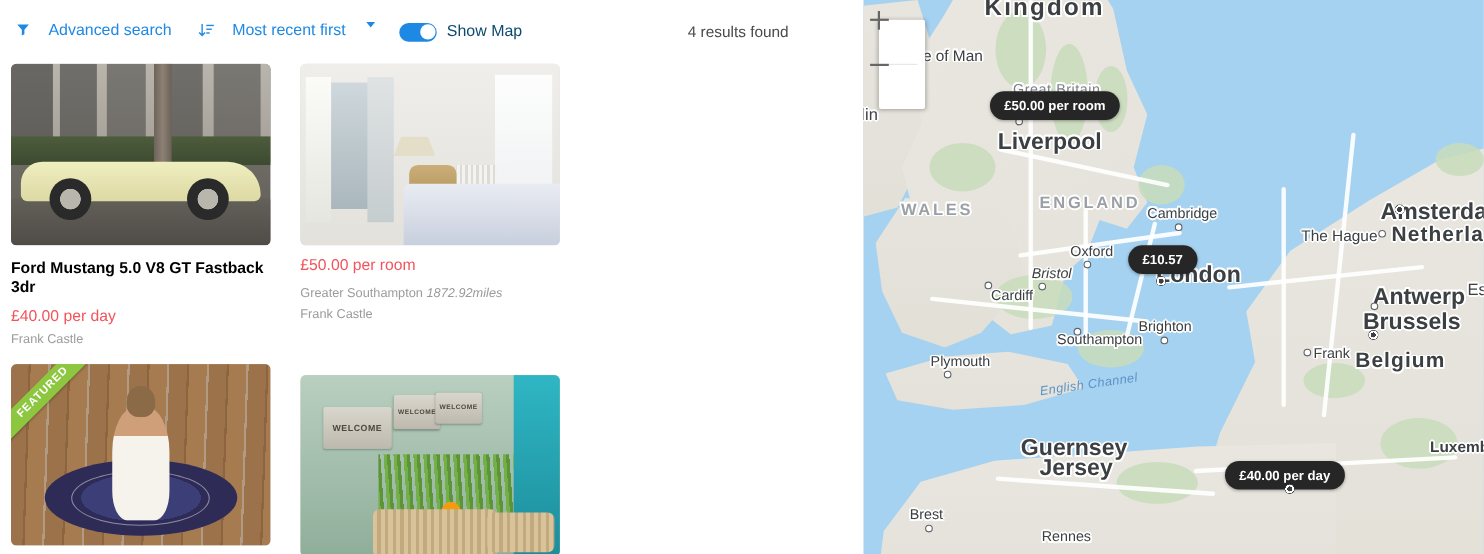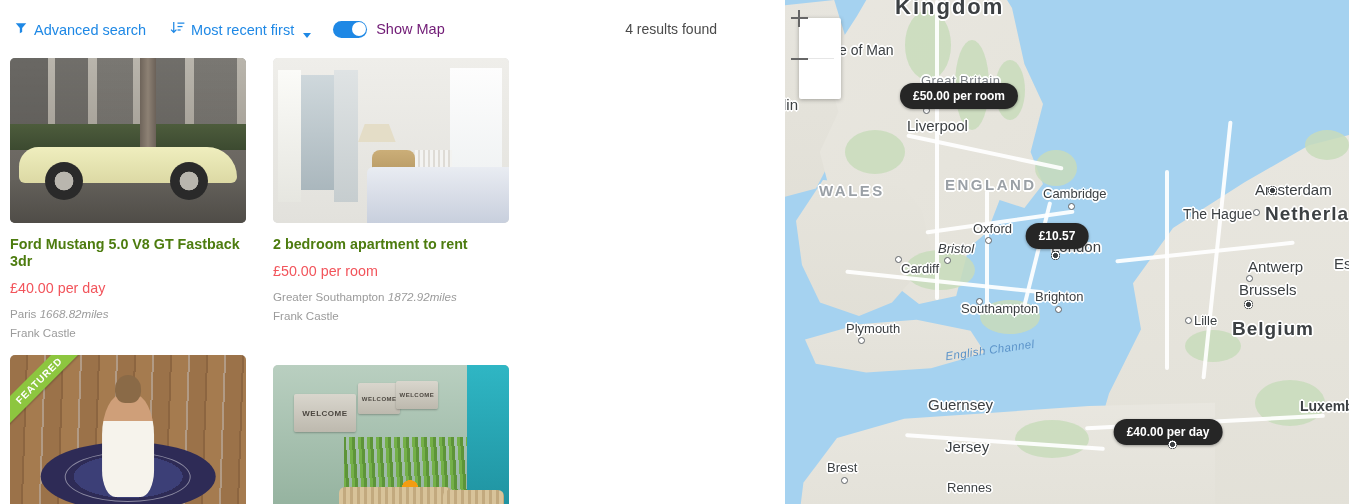--- a/index.html
+++ b/index.html
@@ -20,21 +20,21 @@
   }
 
   
   #toolbar {
     position: absolute; left: 0; top: 0;
     width: 785px; height: 58px;
     display: flex; align-items: center;
     padding: 0 12px 0 14px;
   }
   .tb-btn {
-    display: flex; align-items: flex-end; gap: 6px;
+    display: flex; align-items: flex-start; gap: 16px;
     color: #1e88e5; font-size: 14.5px; cursor: pointer;
     white-space: nowrap;
   }
   .tb-btn .lbl { color: #1e88e5; }
   #advanced-search { margin-right: 24px; }
   #sort-control { margin-right: 6px; }
   .caret {
     width: 0; height: 0; margin-left: 3px;
     border-left: 4.5px solid transparent;
     border-right: 4.5px solid transparent;
@@ -45,42 +45,42 @@
   .switch {
     width: 34px; height: 17px; border-radius: 9px;
     background: #1e88e5; position: relative; cursor: pointer;
     flex: none;
   }
   .switch .knob {
     position: absolute; right: 1.5px; top: 1.5px;
     width: 14px; height: 14px; border-radius: 50%;
     background: #fff;
   }
-  #show-map-label { color: #701a75; font-size: 14.5px; }
+  #show-map-label { color: #0c4a6e; font-size: 14.5px; }
   #results-count {
     margin-left: auto; color: #4a4a4a; font-size: 14px;
     padding-right: 56px; white-space: nowrap;
   }
 
   
   #cards {
     position: absolute; left: 10px; top: 58px;
     width: 775px;
     display: flex; flex-wrap: wrap;
   }
   .card { width: 263px; margin-bottom: 16px; }
   .card-media {
     position: relative;
     width: 236px; height: 165px;
     border-radius: 5px; overflow: hidden;
     background: #dcdcdc;
   }
   .card-title {
     margin-top: 13px; font-size: 14.3px; font-weight: bold;
-    color: #4d7c0f; line-height: 1.18; max-width: 230px;
+    color: #000000; line-height: 1.18; max-width: 230px;
   }
   .card-price { margin-top: 10px; font-size: 14.3px; color: #f2545b; }
   .card-loc { margin-top: 11px; font-size: 11.6px; color: #9b9b9b; }
   .card-loc .miles { font-style: italic; }
   .card-owner { margin-top: 6px; font-size: 11.6px; color: #9b9b9b; }
 
   
   .ribbon {
     position: absolute; left: -31px; top: 16px;
     width: 120px; padding: 4px 0;
@@ -219,21 +219,21 @@
   }
   
   .place {
     position: absolute; white-space: nowrap;
     color: #3c4043; text-shadow:
       -1.6px 0 #fff, 1.6px 0 #fff, 0 -1.6px #fff, 0 1.6px #fff,
       -1.2px -1.2px #fff, 1.2px -1.2px #fff, -1.2px 1.2px #fff, 1.2px 1.2px #fff;
     pointer-events: none;
   }
   .city { font-size: 13px; }
-  .city.big { font-size: 15px; font-weight: normal; padding-left: 18px; }
+  .city.big { font-size: 21px; font-weight: bold; padding-left: 18px; }
   .country {
     font-size: 15px; font-weight: bold; letter-spacing: 2.5px;
     color: #9aa0a6;
   }
   .country.dark { color: #3c4043; letter-spacing: 1px; font-size: 17px; }
   .region { font-size: 13px; color: #7d8287; letter-spacing: .5px; }
   .water-label {
     position: absolute; color: #5b93c9; font-size: 11.5px; font-style: italic;
     white-space: nowrap; letter-spacing: .4px;
   }
@@ -324,41 +324,36 @@
               <div class="hedge"></div>
               <div class="tree"></div>
             <div class="road"></div>
               <div class="body"></div>
             <div class="wheel w1"></div>
               <div class="wheel w2"></div>
           </div>
         </div>
         <div class="card-title">Ford Mustang 5.0 V8 GT Fastback 3dr</div>
         <div class="card-price">£40.00 per day</div>
-        <div class="card-loc">
-          <span>Paris</span>
-          <span class="miles">1668.82miles</span>
-        </div>
         <div class="card-owner">Frank Castle</div>
       </div>
 
       <div class="card">
         <div class="card-media">
           <div class="img-room">
             <div class="win"></div>
               <div class="curtL"></div>
               <div class="curtR"></div>
             <div class="winR"></div>
               <div class="lamp"></div>
               <div class="rad"></div>
             <div class="head"></div>
               <div class="bed"></div>
           </div>
         </div>
-        <div class="card-title">2 bedroom apartment to rent</div>
         <div class="card-price">£50.00 per room</div>
         <div class="card-loc">
           <span>Greater Southampton</span>
           <span class="miles">1872.92miles</span>
         </div>
         <div class="card-owner">Frank Castle</div>
       </div>
 
       <div class="card">
         <div class="card-media">
@@ -461,40 +456,40 @@
     <div class="place city" style="left:176px;top:301px;">Southampton</div>
     <div class="dot" style="left:191px;top:298px;"></div>
 
     <div class="place city" style="left:250px;top:289px;">Brighton</div>
     <div class="dot" style="left:270px;top:306px;"></div>
 
     <div class="place city" style="left:61px;top:321px;">Plymouth</div>
     <div class="dot" style="left:73px;top:337px;"></div>
 
     <div class="place city big" style="left:125px;top:396px;text-align:right;">Guernsey</div>
-    <div class="place city big" style="left:142px;top:414px;margin-top:24px;">Jersey</div>
+    <div class="place city big" style="left:142px;top:414px;">Jersey</div>
 
     <div class="place city" style="left:42px;top:460px;">Brest</div>
     <div class="dot" style="left:56px;top:477px;"></div>
 
     <div class="place city" style="left:162px;top:480px;">Rennes</div>
 
     <div class="place city big" style="left:452px;top:181px;">Amsterdam</div>
     <div class="dot cap" style="left:483px;top:186px;"></div>
 
     <div class="place city" style="left:398px;top:206px;font-size:14px;">The Hague</div>
     <div class="dot" style="left:468px;top:209px;"></div>
 
     <div class="place city big" style="left:445px;top:258px;">Antwerp</div>
     <div class="dot" style="left:461px;top:275px;"></div>
 
     <div class="place city big" style="left:436px;top:281px;">Brussels</div>
     <div class="dot cap" style="left:459px;top:300px;"></div>
 
-    <div class="place city" style="left:409px;top:313px;">Lille</div>
+    <div class="place city" style="left:409px;top:313px;">Frank</div>
     <div class="dot" style="left:400px;top:317px;"></div>
 
     <div class="place city" style="left:549px;top:255px;font-size:15px;">Es</div>
 
     <div class="marker" style="left:174px;top:83px;">£50.00 per room</div>
     <div class="marker" style="left:272px;top:223px;">£10.57</div>
     <div class="marker" style="left:383px;top:419px;">£40.00 per day</div>
     <div class="dot cap" style="left:383px;top:440px;"></div>
 
     <div id="map-zoom-control">

